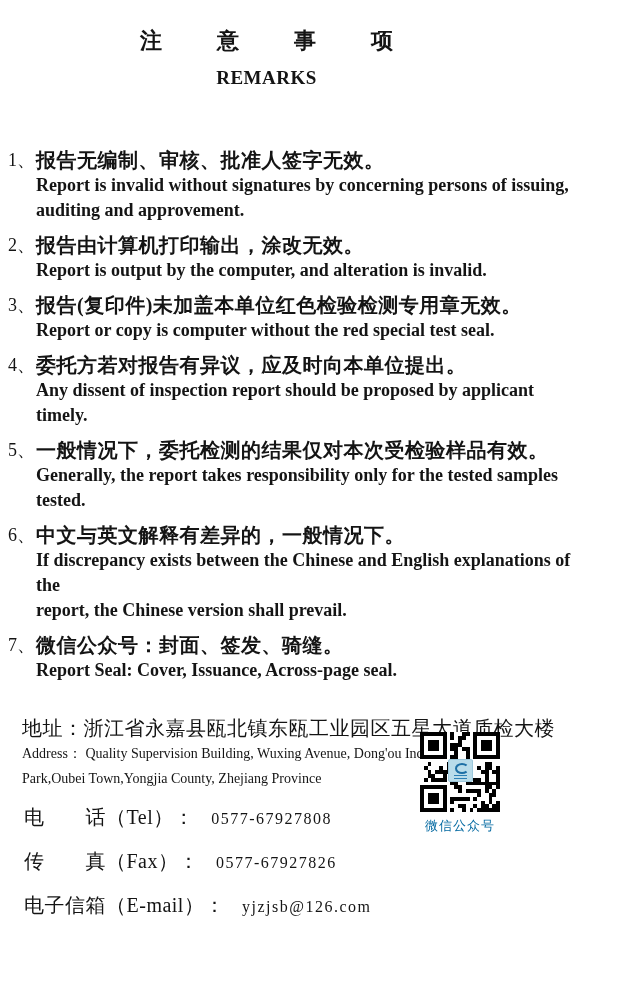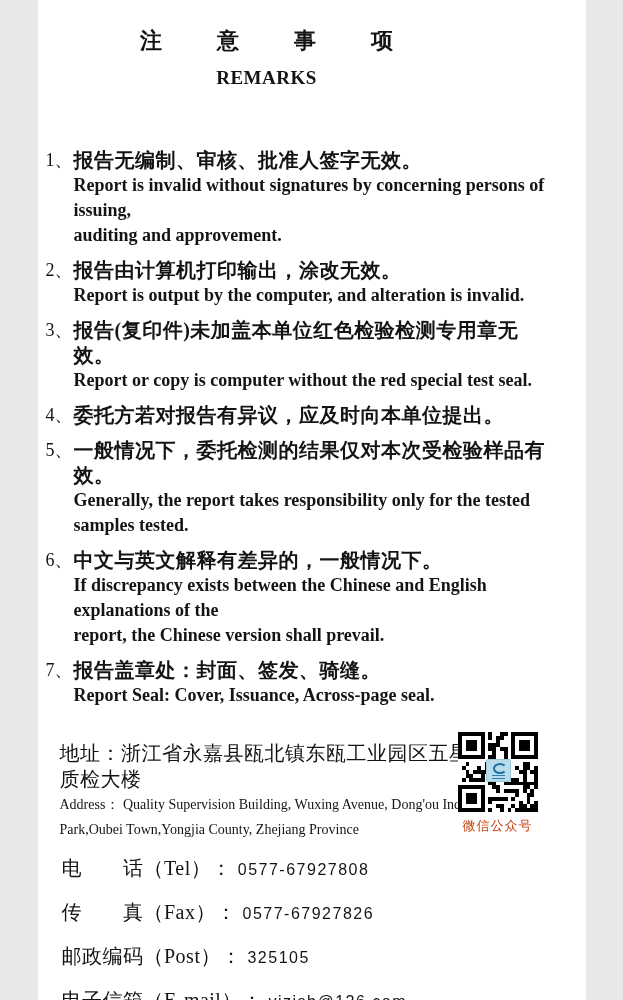--- a/index.html
+++ b/index.html
@@ -1,18 +1,18 @@
 <!DOCTYPE html>
 <html><head>
 <meta charset="utf-8">
 <style>
   html,body{margin:0;padding:0;background:#e8e8e8;}
   .page{
     position:relative;
-    width:548px;height:1000px;
+    width:623px;height:1000px;
     margin:0 auto;
     background:#ffffff;
     font-family:"Liberation Serif","DejaVu Serif",serif;
     color:#141414;
     overflow:hidden;
     box-sizing:border-box;
     padding:28px 30px 0 8px;
   }
   
   .header{
@@ -77,22 +77,22 @@
     margin-bottom:18px;
     line-height:25px;
   }
   .contact-label{
     font-size:20px;
     letter-spacing:0.5px;
   }
   .contact-value{
     font-size:18px;
     letter-spacing:1.5px;
-    margin-left:6px;
-    font-family:Liberation Sans, sans-serif;
+    margin-left:17px;
+    font-family:Liberation Serif, serif;
     font-size:16px;
   }
   
   .qr-wrap{
     position:absolute;
     left:420px;
     top:732px;
     width:80px;
     text-align:center;
   }
@@ -123,21 +123,21 @@
     content:"";
     position:absolute;
     left:5px;top:15px;
     width:13px;height:4px;
     background:repeating-linear-gradient(#2b7fb5 0 1px,transparent 1px 3px);
   }
   .qr-caption{
     margin-top:5px;
     font-size:13px;
     letter-spacing:1px;
-    color:#c2410c;
+    color:#0369a1;
     font-family:Liberation Mono, monospace;
   }
 </style>
 </head>
 <body>
 
 <div class="page">
 
   <div class="header">
     <div>
@@ -170,20 +170,21 @@
       <div class="content">
         <div class="cn">报告(复印件)未加盖本单位红色检验检测专用章无效。</div>
         <div class="en">Report or copy is computer without the red special test seal.</div>
       </div>
     </div>
 
     <div class="item">
       <span class="num">4、</span>
       <div class="content">
         <div class="cn">委托方若对报告有异议，应及时向本单位提出。</div>
+        <div class="en">Any dissent of inspection report should be proposed by applicant timely.</div>
       </div>
     </div>
 
     <div class="item">
       <span class="num">5、</span>
       <div class="content">
         <div class="cn">一般情况下，委托检测的结果仅对本次受检验样品有效。</div>
         <div class="en">Generally, the report takes responsibility only for the tested samples tested.</div>
       </div>
     </div>
@@ -193,42 +194,39 @@
       <div class="content">
         <div class="cn">中文与英文解释有差异的，一般情况下。</div>
         <div class="en">If discrepancy exists between the Chinese and English explanations of the
 report, the Chinese version shall prevail.</div>
       </div>
     </div>
 
     <div class="item">
       <span class="num">7、</span>
       <div class="content">
-        <div class="cn">报告盖章处：封面、签发、骑缝。</div>
+        <div class="cn">微信公众号：封面、签发、骑缝。</div>
         <div class="en">Report Seal: Cover, Issuance, Across-page seal.</div>
       </div>
     </div>
 
   </div>
 
   <div class="address">
     <div class="cn">地址：浙江省永嘉县瓯北镇东瓯工业园区五星大道质检大楼</div>
     <div class="en">Address： Quality Supervision Building, Wuxing Avenue, Dong'ou Industrial
 Park,Oubei Town,Yongjia County, Zhejiang Province</div>
   </div>
 
   <div class="contacts">
     <div class="contact-row">
       <span class="contact-label">电　　话（Tel）：</span><span class="contact-value">0577-67927808</span>
     </div>
     <div class="contact-row">
       <span class="contact-label">传　　真（Fax）：</span><span class="contact-value">0577-67927826</span>
-    </div>
-    <div class="contact-row">
-      <span class="contact-label">邮政编码（Post）：</span><span class="contact-value">325105</span>
     </div>
     <div class="contact-row">
       <span class="contact-label">电子信箱（E-mail）：</span><span class="contact-value">yjzjsb@126.com</span>
     </div>
   </div>
 
   <div class="qr-wrap">
     <div class="qr-code">
         <svg width="80" height="80" viewBox="0 0 21 21" shape-rendering="crispEdges" style="position:absolute;left:0;top:0">
           <rect x="8" y="0" width="1" height="1" fill="#000"></rect>

